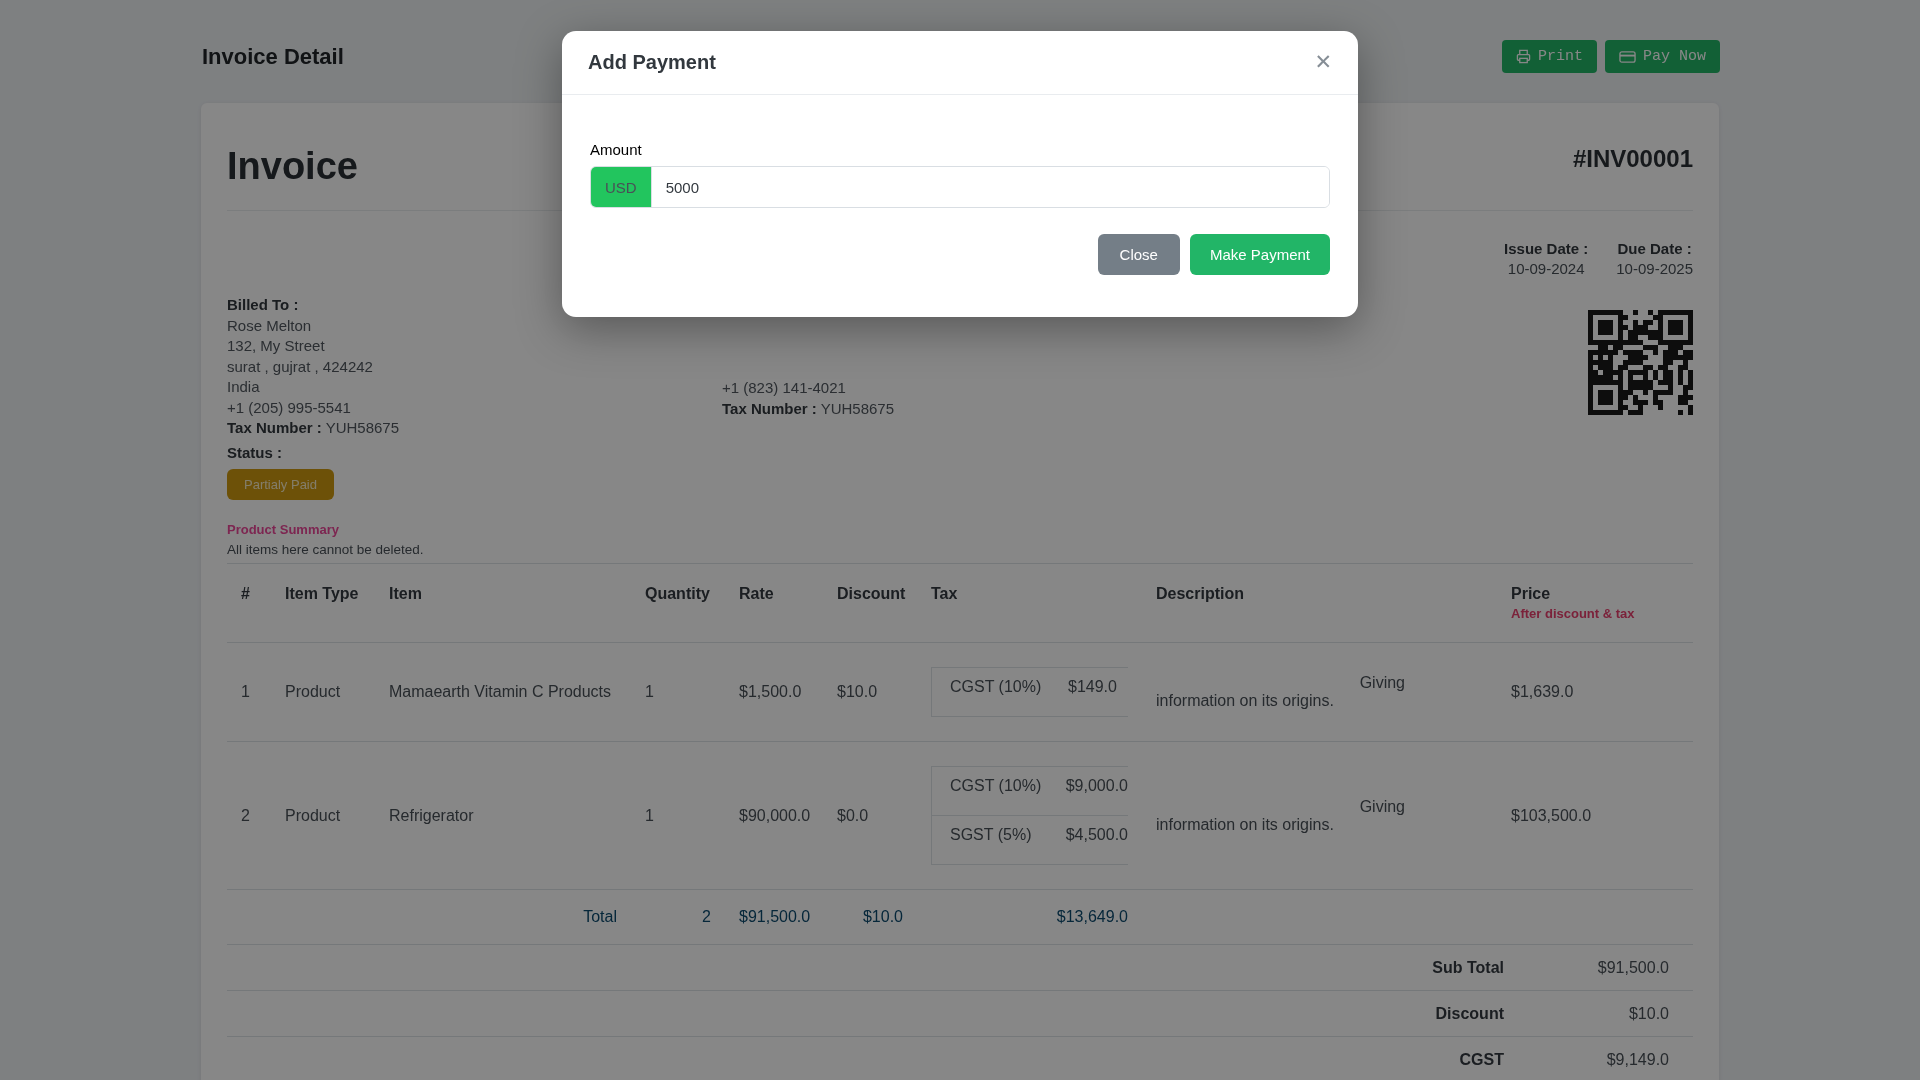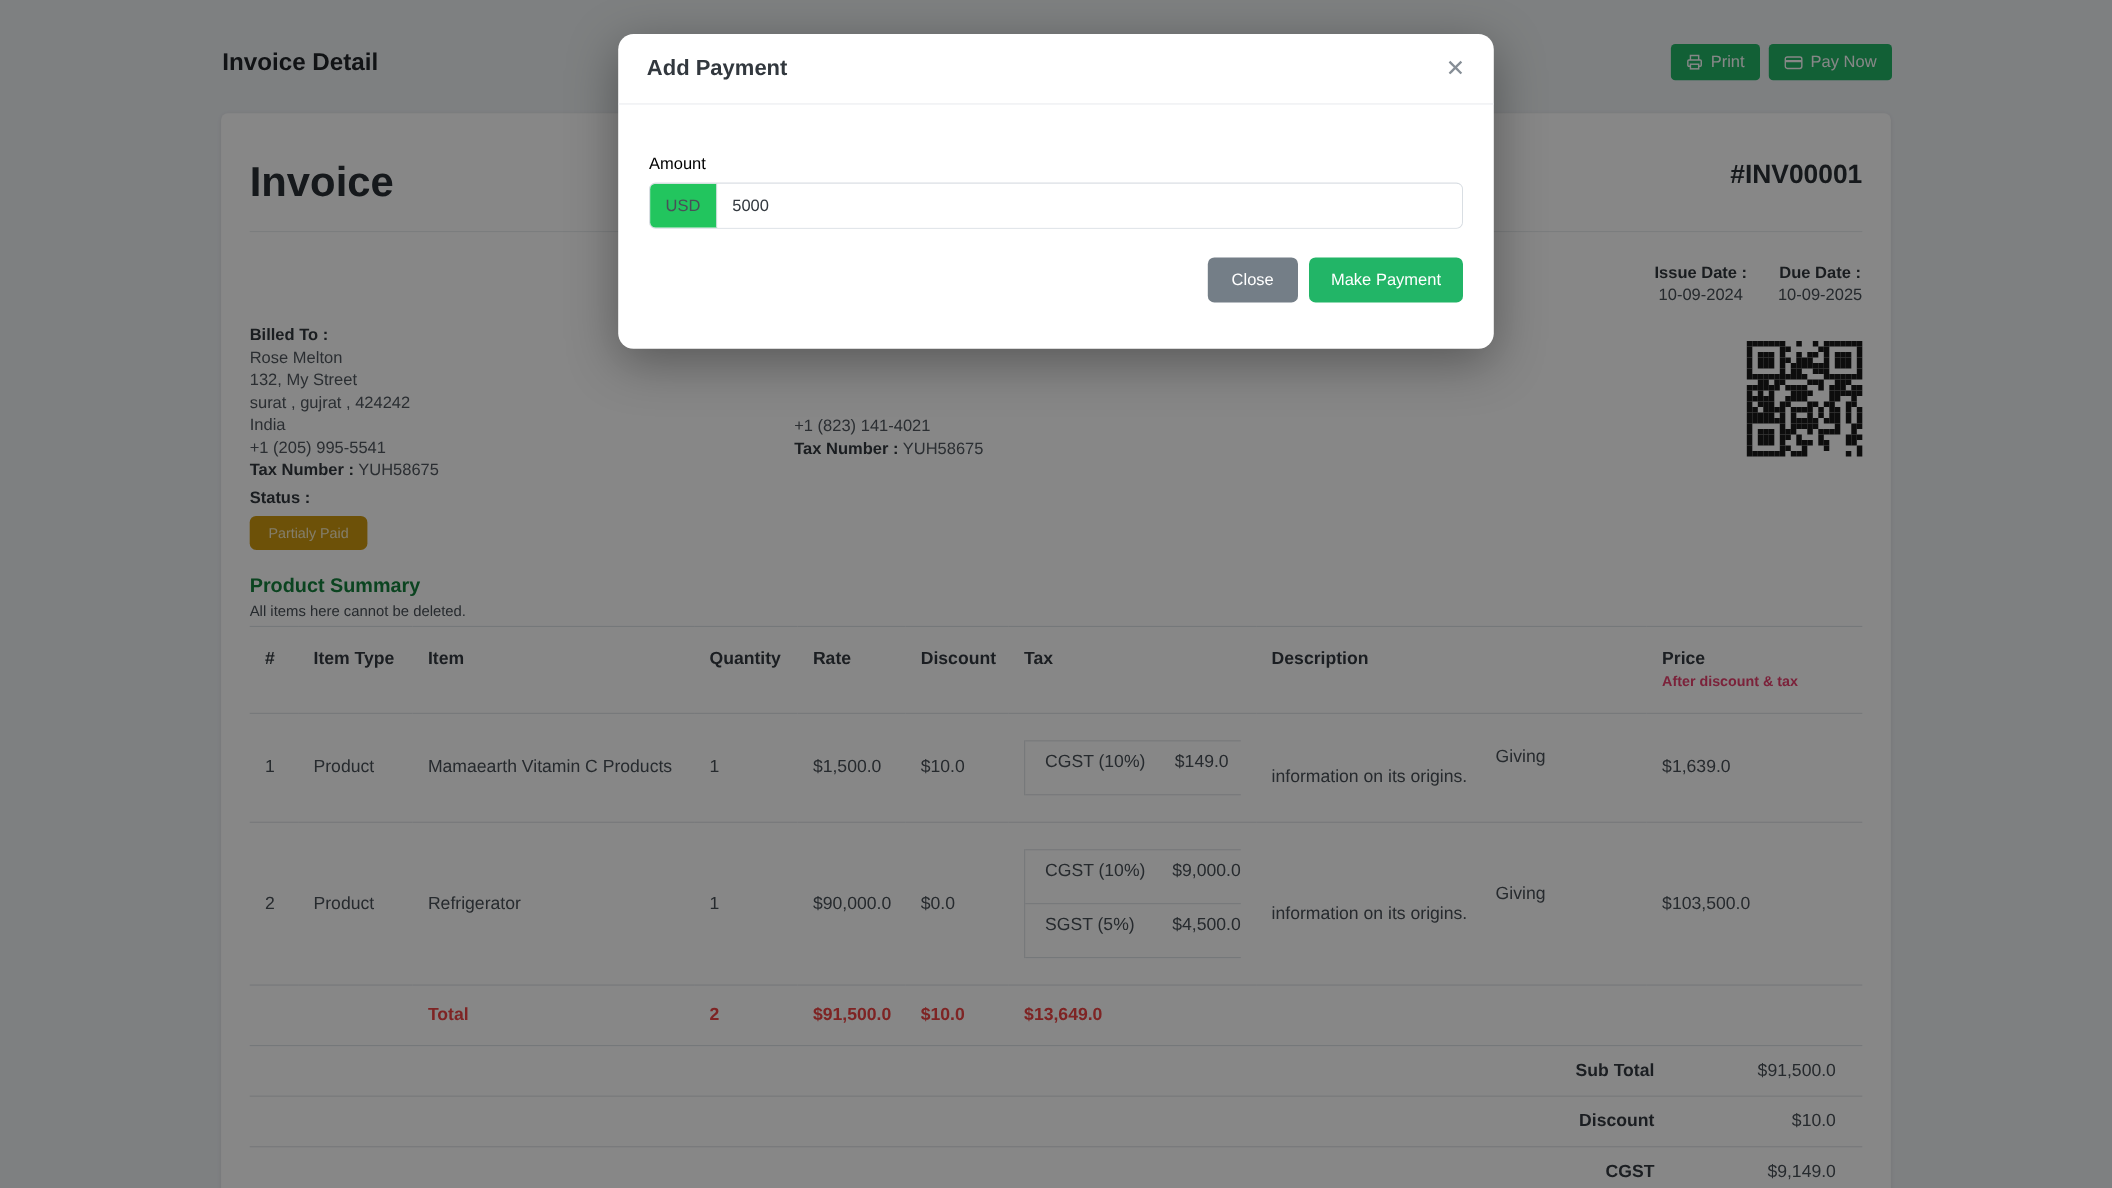--- a/index.html
+++ b/index.html
@@ -7,21 +7,21 @@
     font-family:"Liberation Sans", sans-serif; background:#eef1f4; color:#495057; }
 
   
   .page { position:absolute; inset:0; }
   .page-header { display:flex; justify-content:space-between; align-items:center;
     padding:40px 200px 0 202px; }
   .page-title { font-size:22px; font-weight:700; color:#212529; }
   .header-actions { display:flex; gap:8px; }
   .btn-green { display:flex; align-items:center; gap:7px; background:#22b567; color:#fff;
     border:none; border-radius:4px; padding:8px 14px; font-size:15px; cursor:pointer;
-    font-family:Liberation Sans, sans-serif; }
+    font-family:Liberation Mono, monospace; }
   .btn-green svg { display:block; }
 
   .card { position:absolute; left:201px; top:103px; width:1518px; height:1100px;
     background:#ffffff; border-radius:6px; box-shadow:0 1px 4px rgba(0,0,0,.08);
     padding:24px 26px; }
 
   .inv-head { display:flex; justify-content:space-between; align-items:flex-start;
     padding:18px 0 22px 0; border-bottom:1px solid #e9ecef; }
   .inv-title { font-size:38px; font-weight:600; color:#2b3035; }
   .inv-number { font-size:24px; font-weight:700; color:#2b3035; }
@@ -35,42 +35,42 @@
   .qr { position:absolute; right:0; top:71px; width:105px; height:105px; background:#fff;
     display:grid; grid-template-columns:repeat(21,1fr); grid-template-rows:repeat(21,1fr); }
   .qr div { background:transparent; } .qr div.d { background:#1a1a1a; }
 
   .status { margin-top:28px; }
   .status-label { font-size:15px; font-weight:700; color:#32383e; }
   .badge { display:inline-block; margin-top:8px; background:#cf9a10; color:#f7ecc8;
     font-size:13px; padding:8px 17px; border-radius:6px; }
 
   .prod-head { margin-top:22px; }
-  .prod-title { font-size:18px; font-weight:600; color:#15803d; }
+  .prod-title { font-size:13px; font-weight:600; color:#ec4899; }
   .prod-note { font-size:13.5px; color:#495057; margin-top:5px; padding-bottom:6px; }
 
   table.items { width:100%; border-collapse:collapse; table-layout:fixed; }
   table.items col.c-num{width:44px} table.items col.c-type{width:104px}
   table.items col.c-item{width:256px} table.items col.c-qty{width:94px}
   table.items col.c-rate{width:98px} table.items col.c-disc{width:94px}
   table.items col.c-tax{width:225px} table.items col.c-desc{width:355px}
   table.items th { text-align:left; font-size:16px; font-weight:700; color:#343a40;
     padding:21px 14px; border-top:1px solid #dee2e6; vertical-align:top; }
   table.items th.right, table.items td.right { text-align:left; }
   .price-sub { display:block; font-size:13px; font-weight:700; color:#e8416f; margin-top:3px; }
   table.items td { font-size:16px; color:#495057; padding:24px 14px; border-top:1px solid #dee2e6;
     vertical-align:middle; }
   td.taxcell { padding:24px 0; }
   .tax-group { border-left:1px solid #dee2e6; }
   .tax-row { display:flex; padding:10px 0 20px 18px; border-bottom:1px solid #dee2e6; }
   .tax-row:first-child { border-top:1px solid #dee2e6; }
   .tax-name { width:118px; } .tax-amt { flex:1; }
   .desc-l1 { text-align:right; padding-right:78px; }
   .desc-l2 { text-align:left; }
-  tr.total-row td { font-weight:700; color:#ef4444; padding:18px 14px; }
+  tr.total-row td { font-weight:400; color:#0c4a6e; padding:18px 14px;text-align:right; }
 
   .sum-row { display:flex; justify-content:flex-end; align-items:center; height:46px;
     border-top:1px solid #dee2e6; padding-right:24px; font-size:16px; }
   .sum-label { font-weight:700; color:#343a40; }
   .sum-value { width:165px; text-align:right; color:#495057; }
 
   
   .backdrop { position:fixed; inset:0; background:rgba(0,0,0,0.47); }
   .modal { position:fixed; left:50%; transform:translateX(-50%); top:31px; width:796px;
     background:#fff; border-radius:14px; box-shadow:0 12px 45px rgba(0,0,0,.35); }

